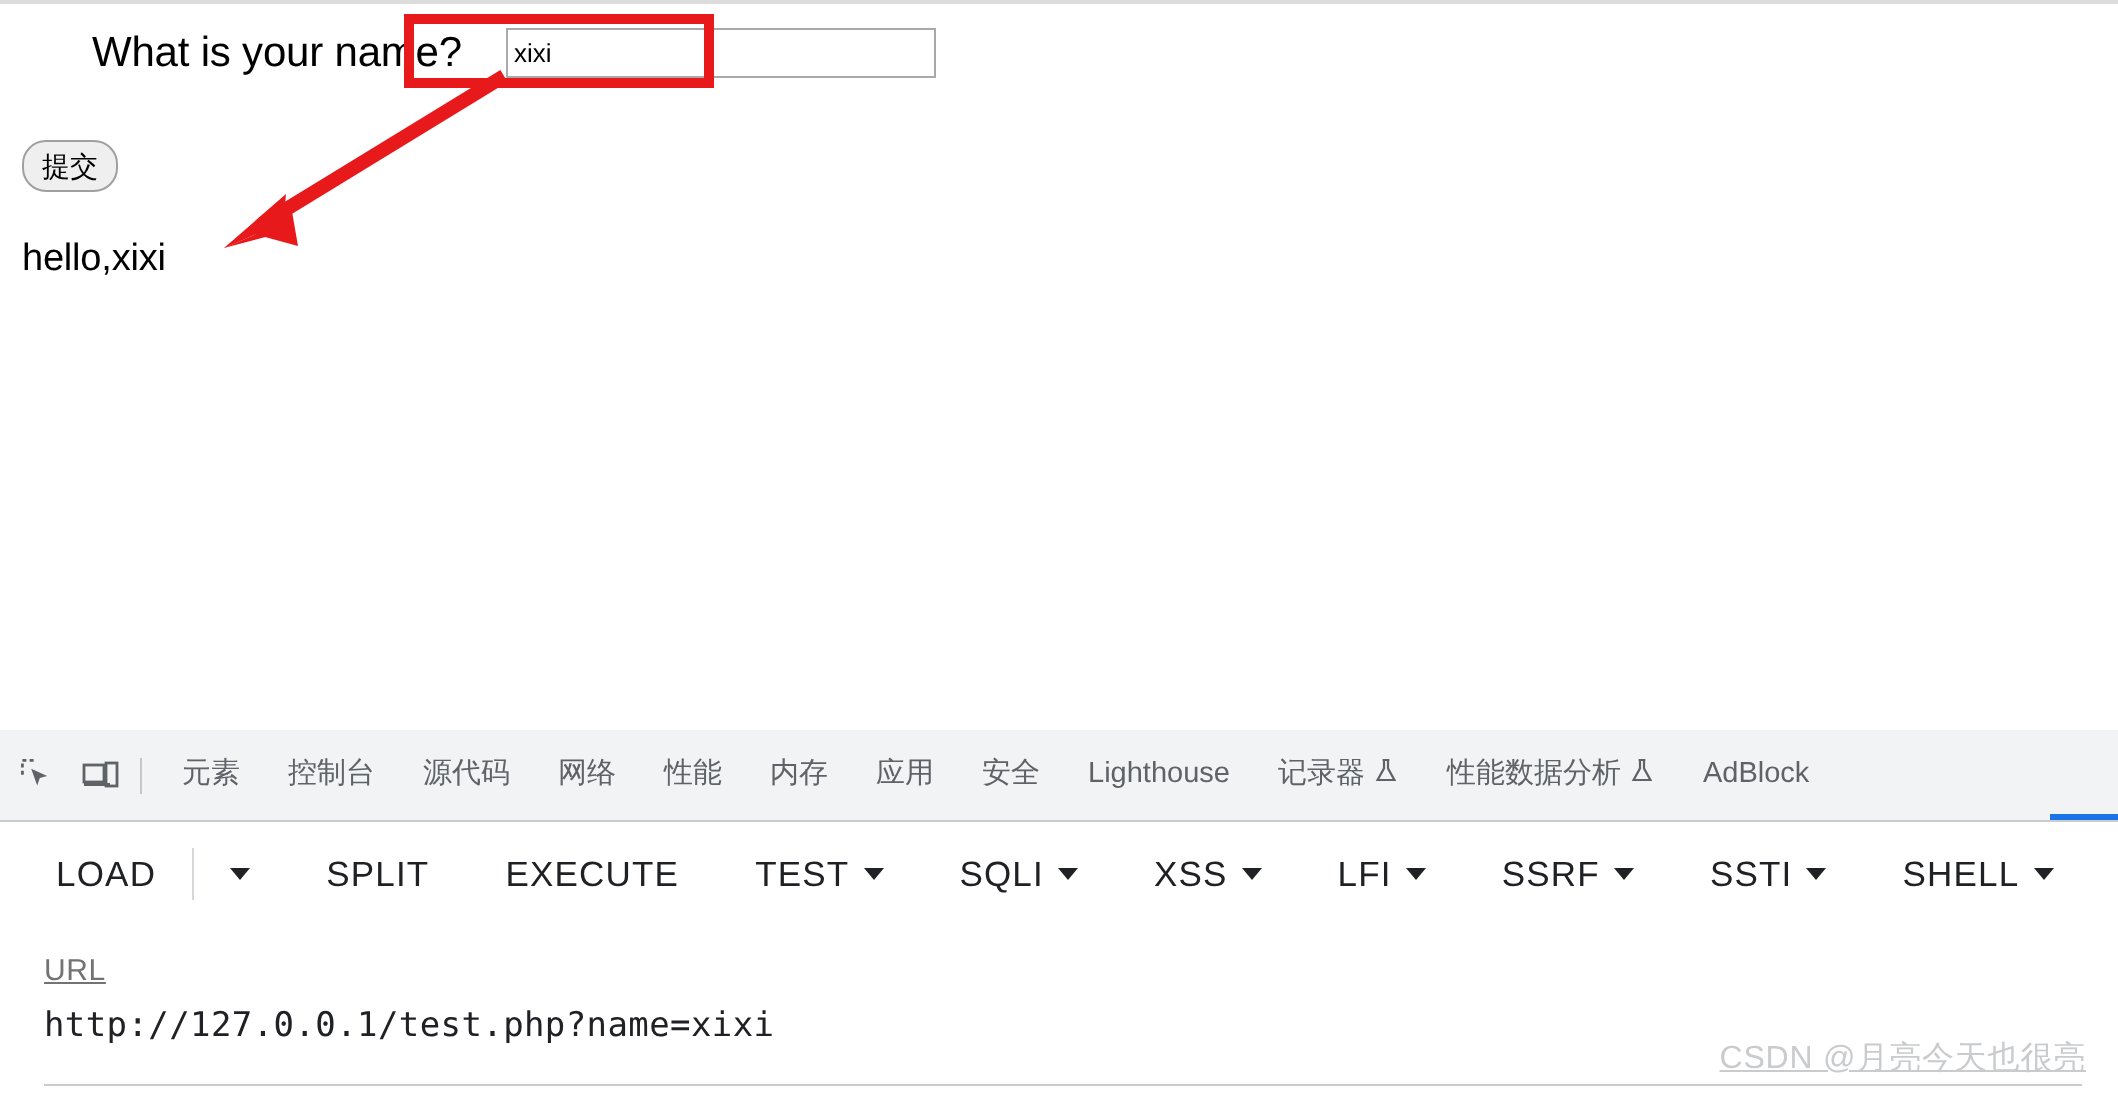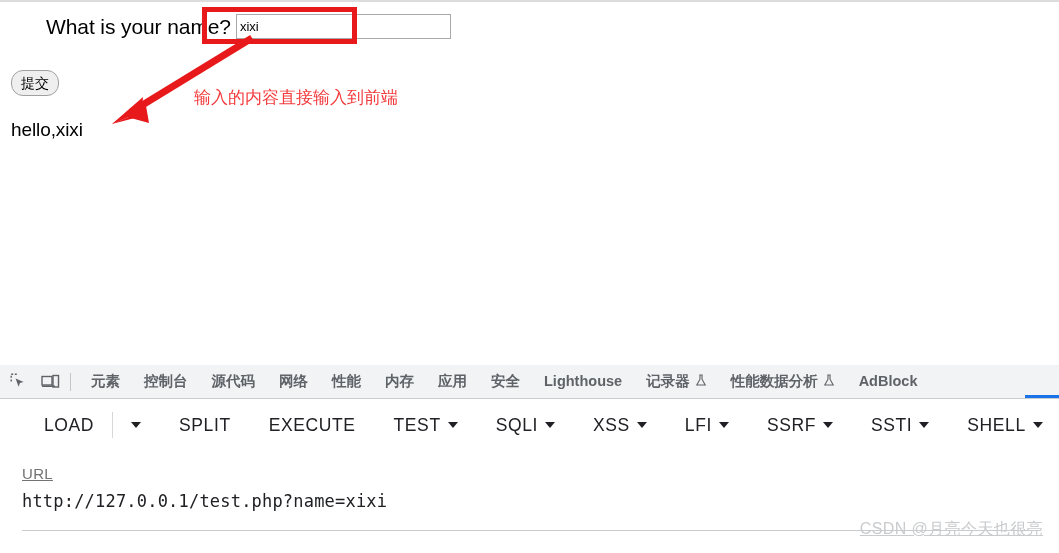--- a/index.html
+++ b/index.html
@@ -37,21 +37,21 @@
   }
   .q-label {
     font-size: 21px;
     color: #000000;
     letter-spacing: -0.1px;
     margin-left: 36px;
   }
   .name-input {
     width: 207px;
     height: 19px;
-    margin-left: 5px;
+    margin-left: 22px;
     padding: 2px 3px;
     font-size: 13px;
     font-family: "Liberation Sans", sans-serif;
     color: #000;
     border: 1px solid #a9a9a9;
     background: #ffffff;
     border-radius: 0;
     outline: none;
     box-sizing: content-box;
   }
@@ -116,27 +116,26 @@
     left: 0;
     top: 365px;
     width: 1059px;
     height: 188px;
     background: #ffffff;
     box-sizing: border-box;
   }
 
   .dt-tabbar {
     position: relative;
-    height: 34px;
+    height: 46px;
     background: #f1f3f4;
     border-bottom: 1px solid #cacccd;
     display: flex;
     align-items: center;
     box-sizing: border-box;
-    font-weight: bold;
   }
   .dt-icon-btn {
     width: 28px;
     height: 28px;
     margin-left: 4px;
     display: flex;
     align-items: center;
     justify-content: center;
     cursor: pointer;
     border-radius: 2px;
@@ -171,21 +170,21 @@
     height: 3px;
     background: #1a73e8;
   }
 
   
   .hacker-bar {
     height: 52px;
     background: #ffffff;
     display: flex;
     align-items: center;
-    padding-left: 44px;
+    padding-left: 28px;
     box-sizing: border-box;
   }
   .hb-item {
     display: flex;
     align-items: center;
     font-size: 17.5px;
     letter-spacing: 0.6px;
     color: #202124;
     cursor: pointer;
     white-space: nowrap;
@@ -268,21 +267,20 @@
   <div class="hello-text">hello,xixi</div>
 
   <div id="annotation-layer">
     <div class="red-box"></div>
     <svg id="arrow-svg" width="1059" height="365">
       <line x1="252" y1="36" x2="131" y2="110" stroke="#e8191b" stroke-width="7" stroke-linecap="butt"></line>
       <polygon points="112,122 143,95 141,117 133,113" fill="#e8191b"></polygon>
       <polygon points="112,122 146,113 141,117 133,113" fill="#e8191b"></polygon>
       <polygon points="112,122 145,98 149,121 127,115" fill="#e8191b"></polygon>
     </svg>
-    <div class="annot-text">输入的内容直接输入到前端</div>
   </div>
 </div>
 
 <div id="devtools">
 
   <div class="dt-tabbar">
 
     <div class="dt-icon-btn">
       <svg width="17" height="17" viewBox="0 0 17 17">
         <g fill="none" stroke="#5f6368" stroke-width="1.4" stroke-dasharray="2 1.6">

